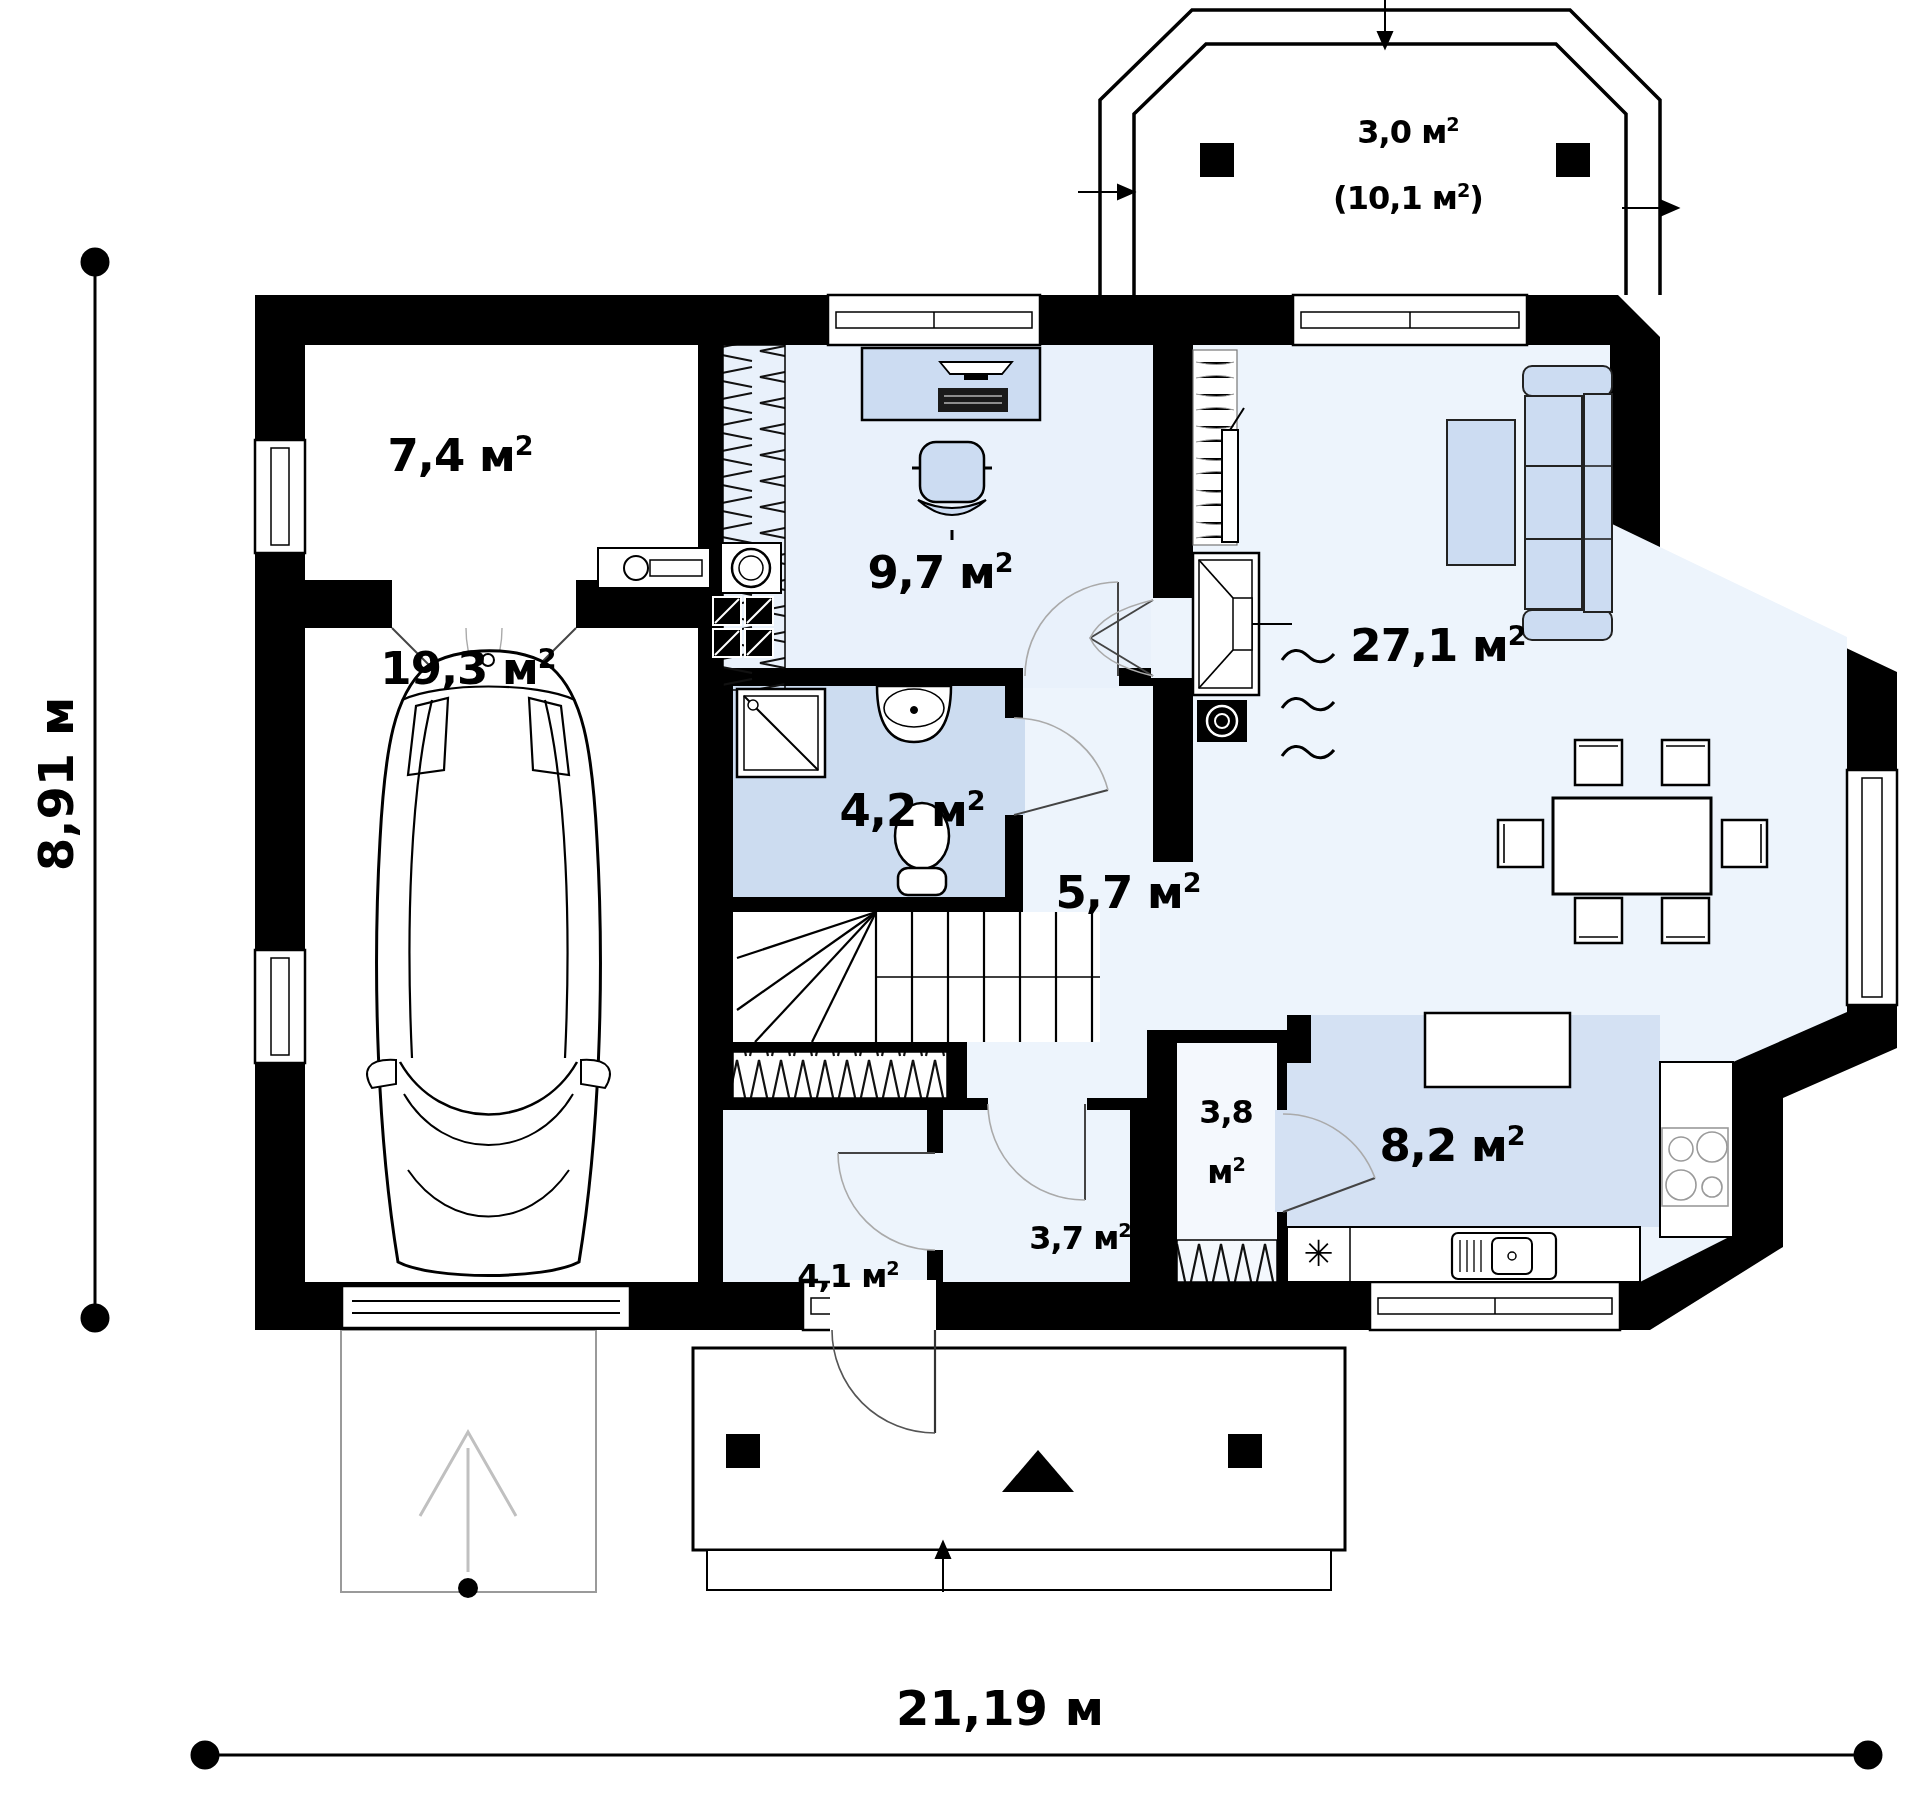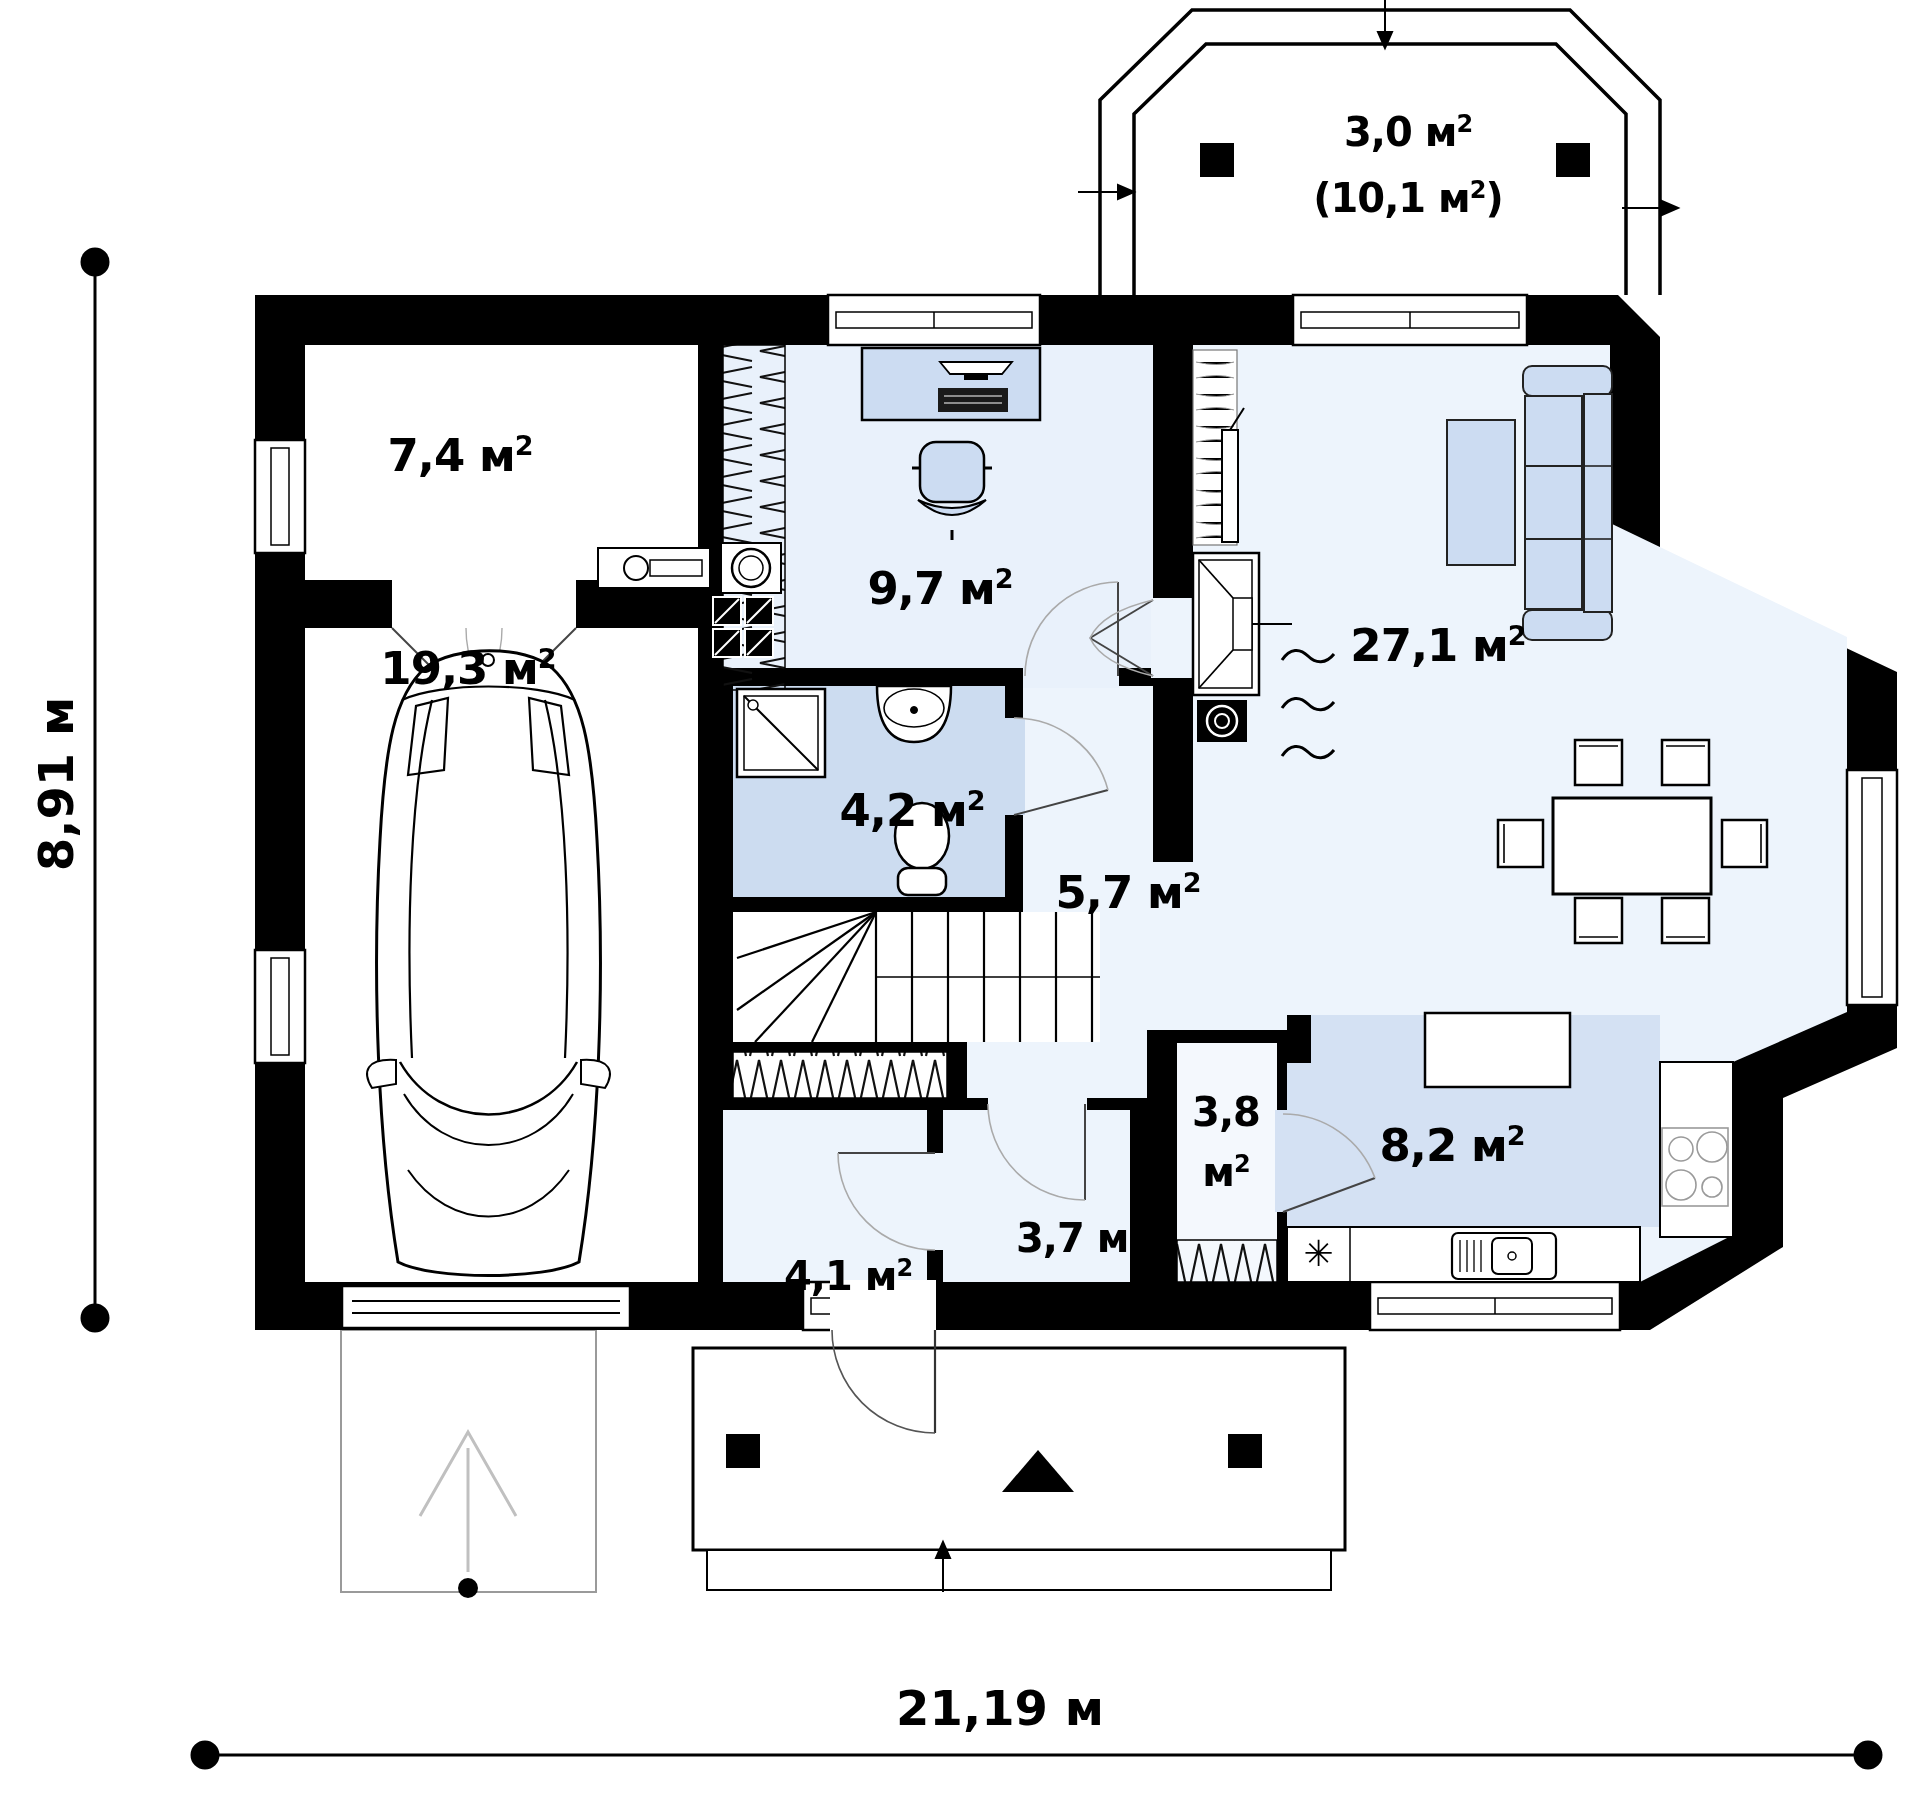--- a/index.html
+++ b/index.html
@@ -7,21 +7,21 @@
     --floor-bath:#ccdcf0; --floor-kitchen:#d4e1f3; --furniture:#ccdcf2;
     --outline-gray:#9a9a9a;
   }
   html,body{margin:0;padding:0;background:#ffffff;}
   .stage{position:relative;width:1928px;height:1797px;background:#fff;overflow:hidden;
          font-family:"DejaVu Sans","Liberation Sans",sans-serif;}
   .stage svg{position:absolute;left:0;top:0;}
   .lbl{position:absolute;transform:translate(-50%,-50%);font-weight:bold;color:#000;
        white-space:nowrap;font-size:45px;letter-spacing:-1px;line-height:1;}
   .lbl sup{font-size:60%;vertical-align:super;line-height:0;}
-  .lbl.small{font-size:40px;}
+  .lbl.small{font-size:32px;}
   .lbl.dim{font-size:48px;letter-spacing:0;}
   .lbl.rot{transform:translate(-50%,-50%) rotate(-90deg);}
   .lbl.mark{font-size:36px;font-weight:bold;}
 </style>
 </head>
 <body>
 
 <div class="stage">
 <svg width="1928" height="1797" viewBox="0 0 1928 1797">
   <defs>
@@ -368,21 +368,21 @@
     <path d="M408,1170 C450,1232 527,1232 569,1170" fill="none" stroke-width="2"></path>
     <path d="M372,1088 C362,1072 366,1058 396,1060 L396,1084 Z" stroke-width="2"></path>
     <path d="M605,1088 C615,1072 611,1058 581,1060 L581,1084 Z" stroke-width="2"></path>
     <circle cx="488" cy="660" r="6" stroke-width="2"></circle>
   </g>
 </svg>
 
 <div>
   <div class="lbl" style="left:460px;top:455px">7,4 м<sup>2</sup></div>
   <div class="lbl" style="left:468px;top:668px">19,3 м<sup>2</sup></div>
-  <div class="lbl" style="left:940px;top:588px">9,7 м<sup>2</sup></div>
+  <div class="lbl" style="left:940px;top:572px">9,7 м<sup>2</sup></div>
   <div class="lbl" style="left:912px;top:810px">4,2 м<sup>2</sup></div>
   <div class="lbl" style="left:1128px;top:892px">5,7 м<sup>2</sup></div>
   <div class="lbl" style="left:1438px;top:645px">27,1 м<sup>2</sup></div>
   <div class="lbl small" style="left:848px;top:1276px">4,1 м<sup>2</sup></div>
   <div class="lbl small" style="left:1080px;top:1238px">3,7 м<sup>2</sup></div>
   <div class="lbl small" style="left:1226px;top:1112px">3,8</div>
   <div class="lbl small" style="left:1226px;top:1172px">м<sup>2</sup></div>
   <div class="lbl" style="left:1452px;top:1145px">8,2 м<sup>2</sup></div>
   <div class="lbl small" style="left:1408px;top:132px">3,0 м<sup>2</sup></div>
   <div class="lbl small" style="left:1408px;top:198px">(10,1 м<sup>2</sup>)</div>

